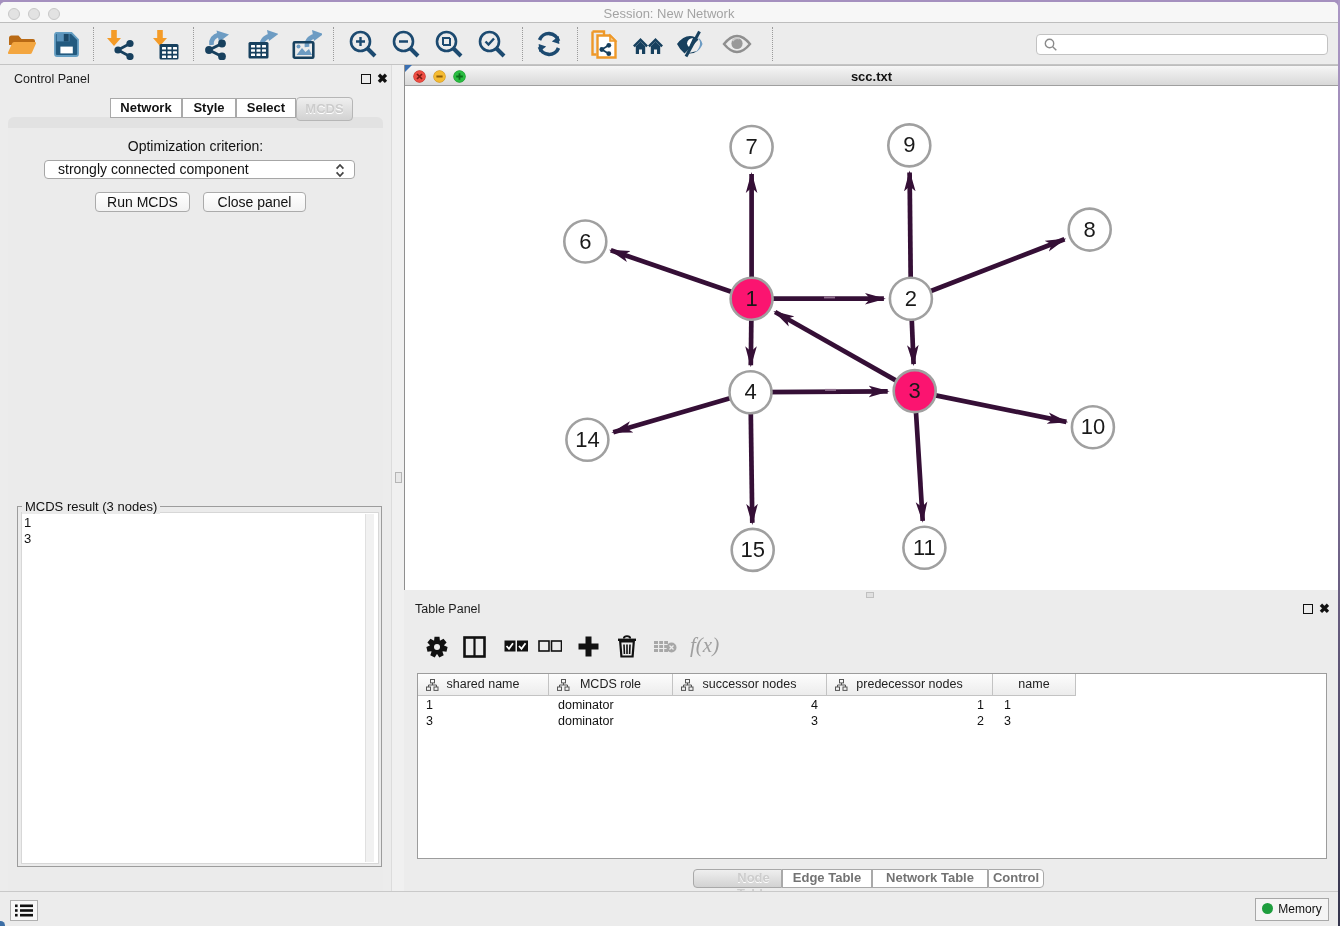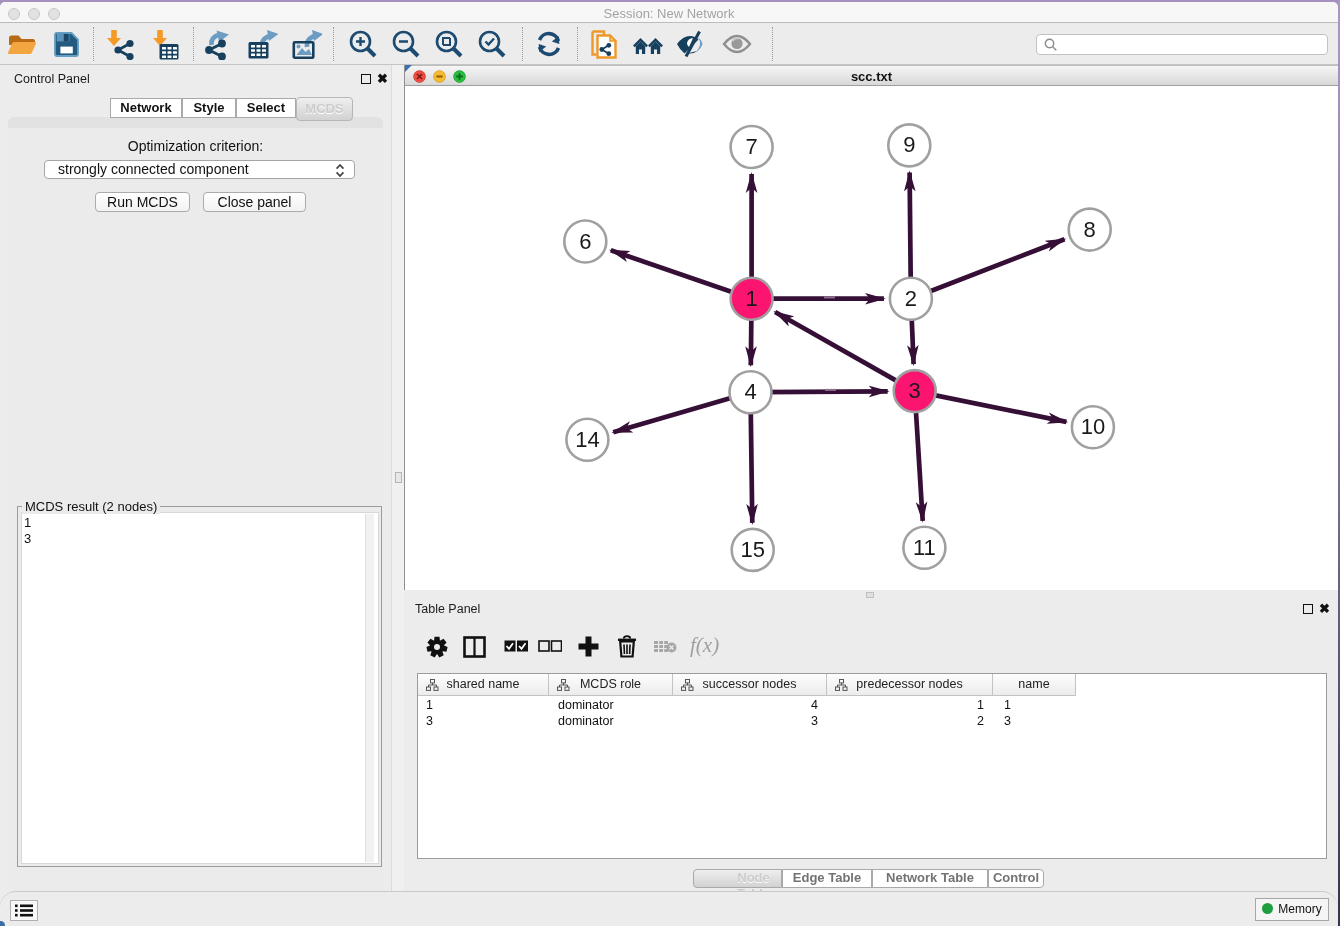--- a/index.html
+++ b/index.html
@@ -34,21 +34,21 @@
 .net-content { position:absolute; left:0; top:21px; width:933px; height:506px; background:#fff; }
 .hsplit { position:absolute; left:404px; top:588px; width:934px; height:10px; background:#ececec; }
 .hhandle { position:absolute; left:462px; top:2px; width:8px; height:6px; background:#e0e0e0; border:1px solid #c0c0c0; }
 .tpanel { position:absolute; left:404px; top:598px; width:934px; height:291px; background:#ececec; }
 .tp-title { position:absolute; left:11px; top:2px; font-size:12.5px; color:#1c1c1c; }
 .table-area { position:absolute; left:13px; top:73px; width:910px; height:186px; background:#fff; border:1px solid #9c9c9c; }
 .thead { position:absolute; top:0; height:22px; background:linear-gradient(#fdfdfd,#ececec); border-right:1px solid #c3c3c3; border-bottom:1px solid #c3c3c3; font-size:12.5px; color:#222; text-align:center; line-height:21px; }
 .trow { position:absolute; font-size:12.5px; color:#111; }
 .btab { position:absolute; top:269px; height:19px; background:#fff; border:1px solid #a9a9a9; font-size:13px; font-weight:bold; color:#737373; text-align:center; line-height:16px; }
 .btab.sel { background:linear-gradient(#efefef,#d2d2d2); color:#ccc; text-shadow:0 1px 0 #fff; border-radius:4px 0 0 4px;padding-left:32px; }
-.statusbar { position:absolute; left:0; top:889px; width:1338px; height:35px; background:#ececec; border-top:1px solid #c9c9c9;border-radius:16px; }
+.statusbar { position:absolute; left:0; top:889px; width:1338px; height:35px; background:#ececec; border-top:1px solid #c9c9c9; }
 .memory { position:absolute; left:1255px; top:6px; width:74px; height:23px; background:#f5f5f5; border:1px solid #a8a8a8; font-size:12px; color:#111; line-height:21px; text-align:center; }
 .listbtn { position:absolute; left:10px; top:8px; width:28px; height:21px; background:#f8f8f8; border:1px solid #b0b0b0; }
 .rightstrip { position:absolute; right:0; top:0; width:2px; height:926px; background:linear-gradient(#ab97c5, #8d7aa5 40%, #34344c); }
 </style>
 </head>
 <body>
 <div class="app">
   <div class="titlebar">
     <div class="tl" style="left:8px;"></div>
     <div class="tl" style="left:28px;"></div>
@@ -206,21 +206,21 @@
     <div class="dropdown">strongly connected component
       <svg width="10" height="15" viewBox="0 0 10 15" style="position:absolute; right:9px; top:2px;">
         <path d="M1.6 5.6 L5 2 L8.4 5.6" fill="none" stroke="#444" stroke-width="1.7"></path>
         <path d="M1.6 9.4 L5 13 L8.4 9.4" fill="none" stroke="#444" stroke-width="1.7"></path>
       </svg>
     </div>
     <div class="btn" style="left:95px; width:95px;">Run MCDS</div>
     <div class="btn" style="left:203px; width:103px;">Close panel</div>
     <div class="groupbox">
       <div class="gb-white"></div>
-      <div class="gb-label">MCDS result (2 nodes)</div>
+      <div class="gb-label">MCDS result (3 nodes)</div>
       <div style="position:absolute; left:6px; top:8px; font-size:13px; color:#111; line-height:16px;">1<br>3</div>
       <div style="position:absolute; left:347px; top:7px; width:9px; height:348px; background:#f1f1f1; border-left:1px solid #e0e0e0;"></div>
     </div>
   </div>
   <div class="vsplit">
       <div class="vhandle"></div>
     </div>
   <div class="netwin">
     <svg style="position:absolute; left:0; top:0; width:7px; height:7px; z-index:5;" viewBox="0 0 7 7">
         <path d="M0 0 H7 L0 7 Z" fill="#3b70b3"></path>

